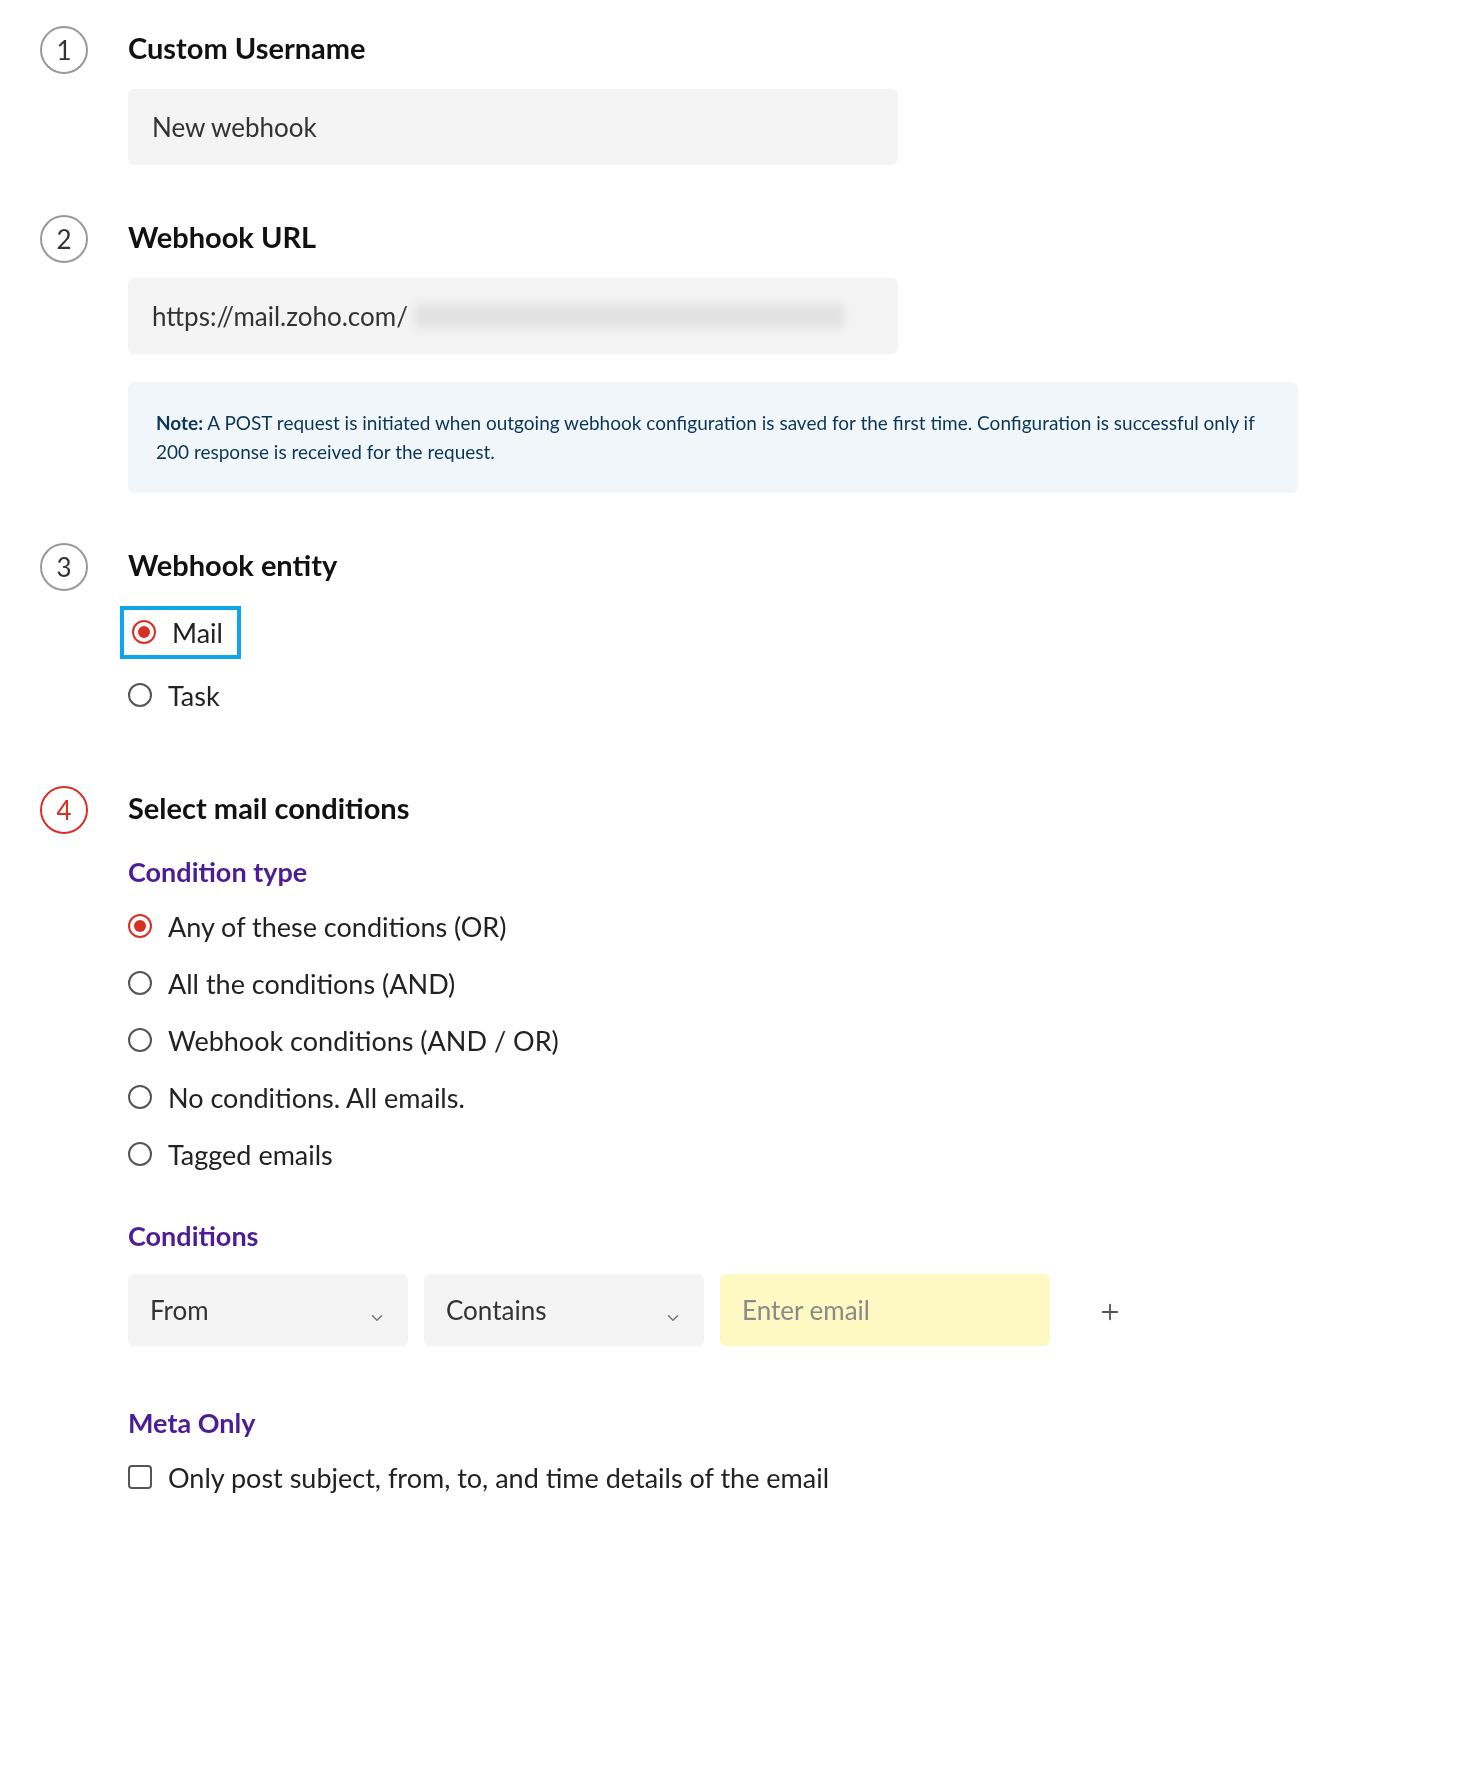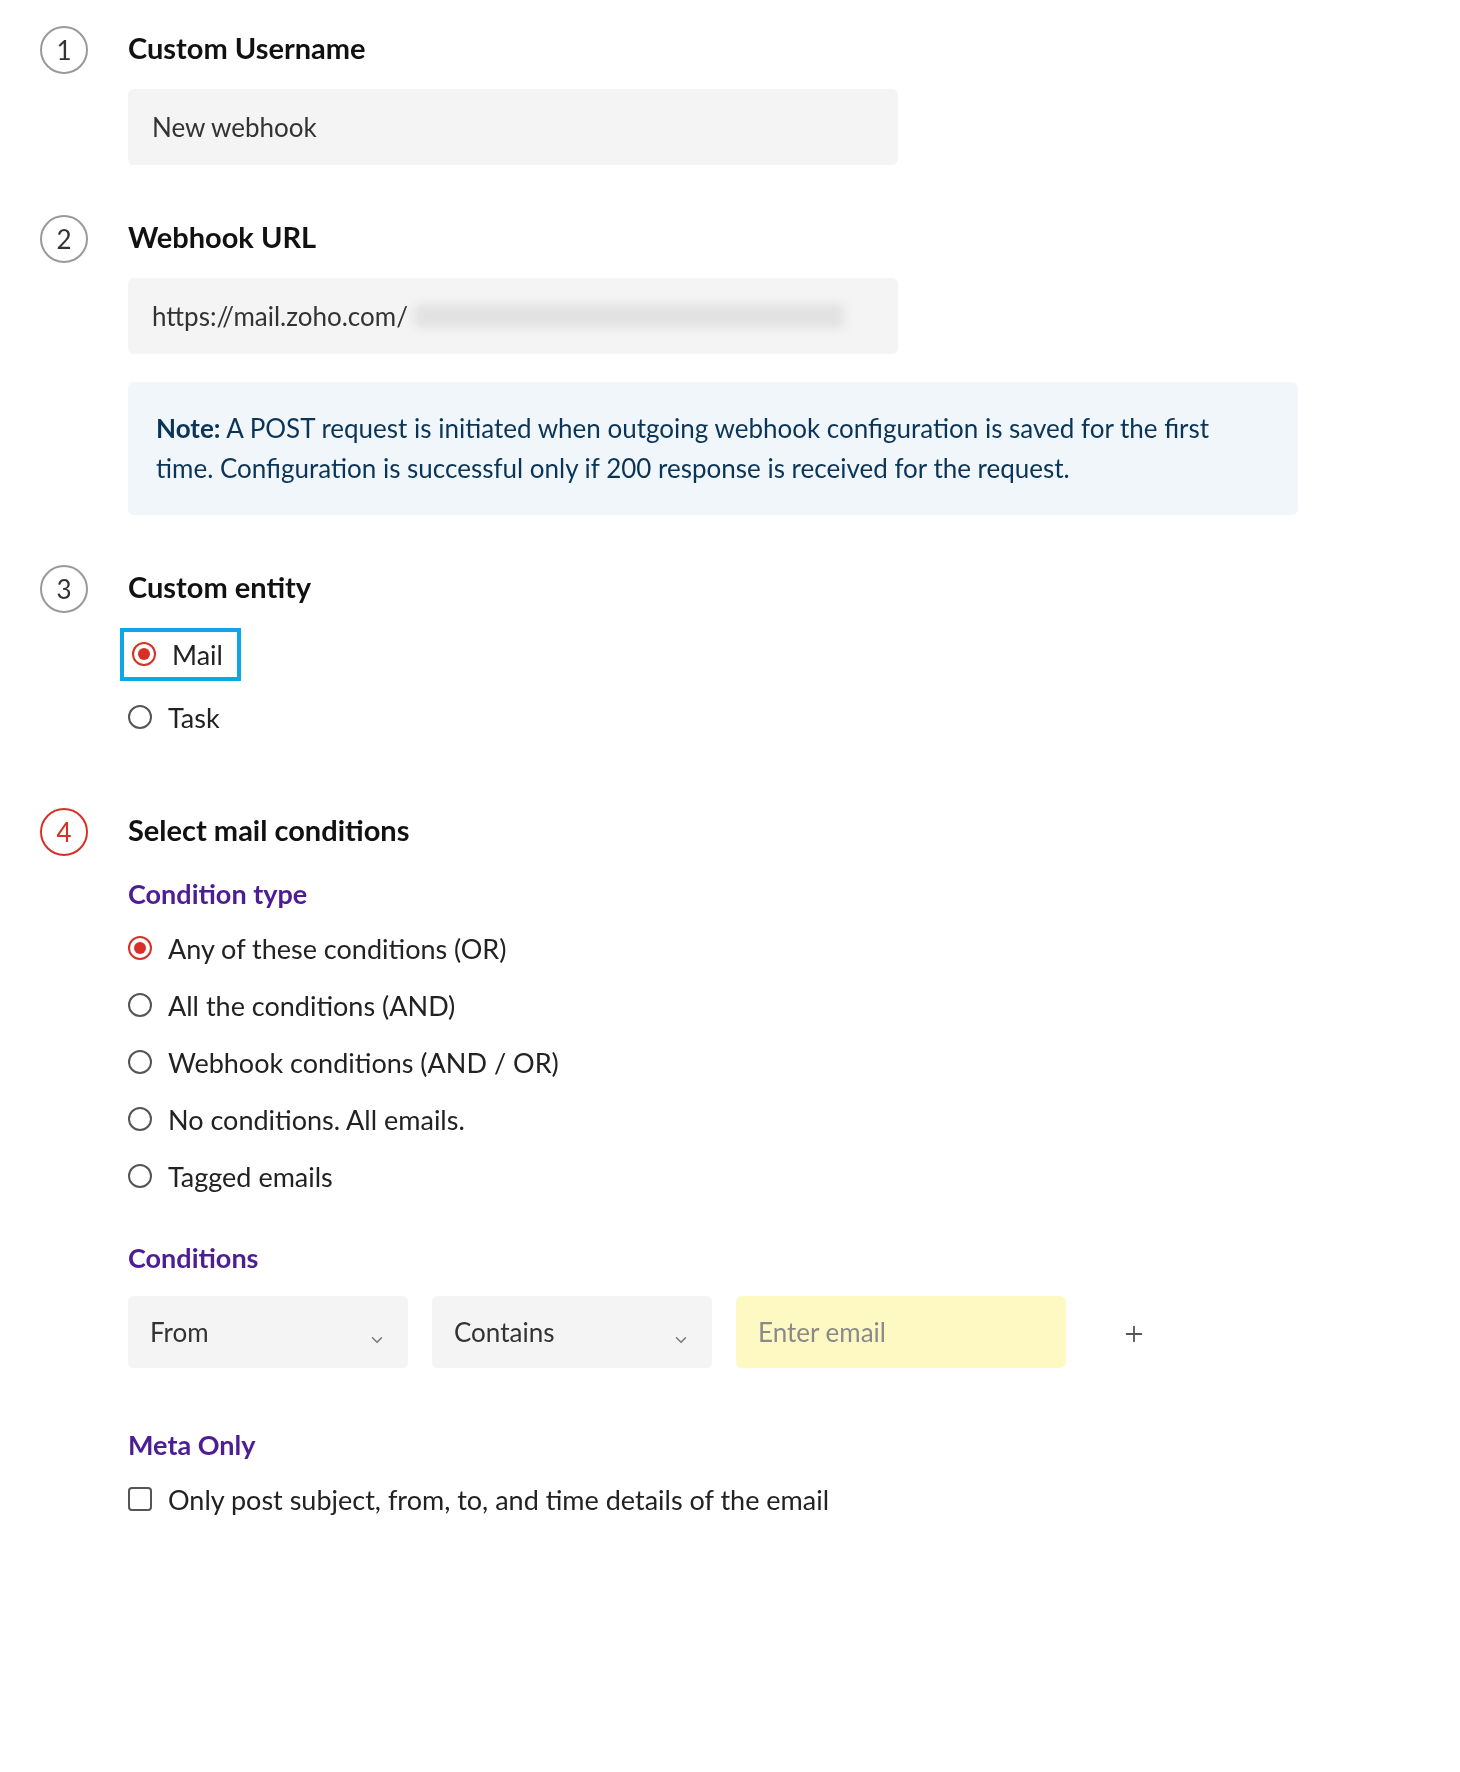--- a/index.html
+++ b/index.html
@@ -64,21 +64,21 @@
     filter: blur(5px);
     border-radius: 4px;
     margin-left: 6px;
   }
   .note-box {
     background: #f1f6fa;
     border-radius: 6px;
     padding: 26px 28px;
     margin-top: 28px;
     width: 1170px;
-    font-size: 26px;
+    font-size: 19px;
     line-height: 1.55;
     color: #0b3558;
   }
   .note-box .note-label {
     font-weight: 700;
   }
   .radio-row, .check-row {
     display: flex;
     align-items: center;
     font-size: 27px;
@@ -117,21 +117,21 @@
   }
   .subheading {
     font-size: 27px;
     font-weight: 700;
     margin: 22px 0 22px 0;
     color: #4c1d95;
   }
   .cond-row {
     display: flex;
     align-items: center;
-    gap: 24px;
+    gap: 16px;
   }
   .select-box {
     background: #f4f4f4;
     border-radius: 6px;
     padding: 20px 22px;
     font-size: 26px;
     color: #333;
     display: flex;
     align-items: center;
     justify-content: space-between;
@@ -208,21 +208,21 @@
         <span class="note-label">Note:</span><span> A POST request is initiated when outgoing webhook configuration is saved for the first time. Configuration is successful only if 200 response is received for the request.</span>
       </div>
     </div>
   </div>
 
   <div class="step">
     <div class="stepnum">
       <span>3</span>
     </div>
     <div class="stepbody">
-      <div class="step-title">Custom entity</div>
+      <div class="step-title">Webhook entity</div>
       <div class="entity-group">
         <div class="radio-row" style="margin-bottom:20px;">
           <span class="entity-highlight">
             <span class="radio-outer checked"></span>
             <span>Mail</span>
           </span>
         </div>
         <div class="radio-row">
           <span class="radio-outer"></span>
           <span>Task</span>

